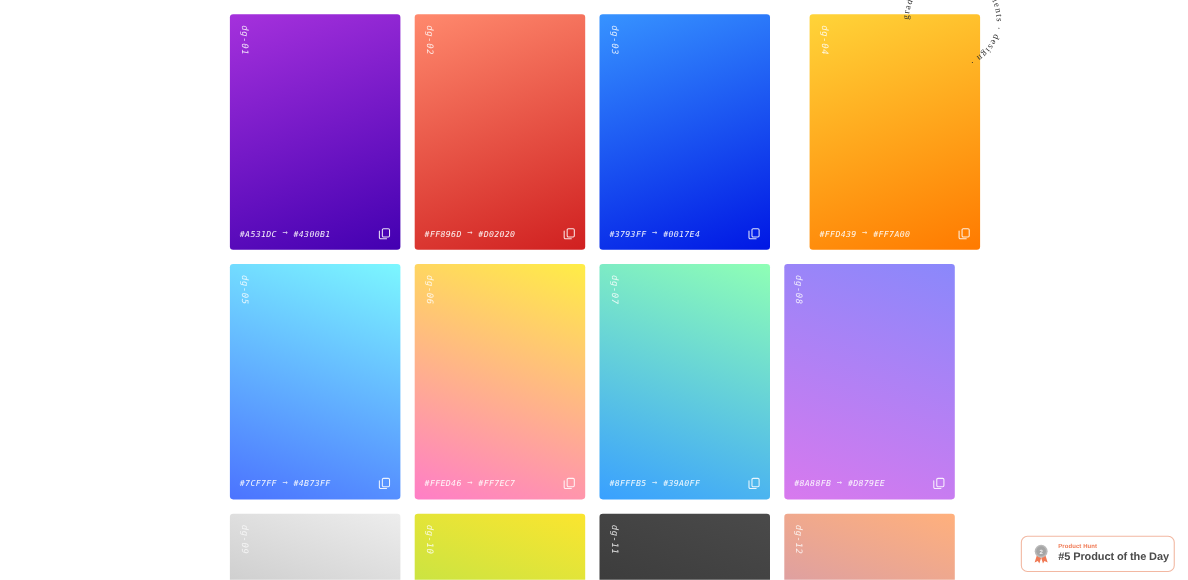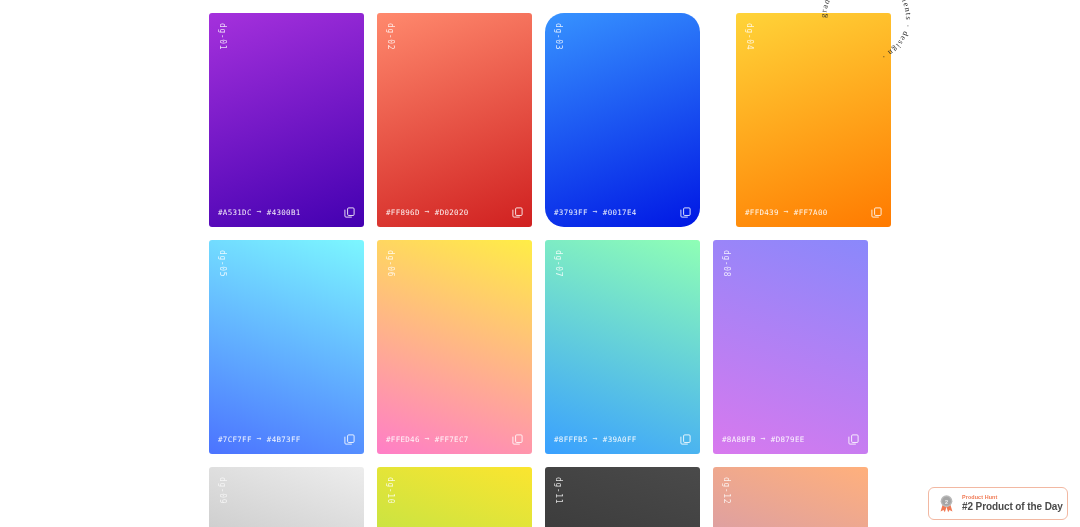--- a/index.html
+++ b/index.html
@@ -20,20 +20,21 @@
     grid-auto-rows: 214px;
     column-gap: 13px;
     row-gap: 13px;
   }
 
   .card {
     position: relative;
     width: 155px; height: 214px;
     border-radius: 3px;
     overflow: hidden;
+    font-style: italic;
   }
 
   .card-label {
     position: absolute;
     left: 9px; top: 10px;
     font-family: "DejaVu Sans Mono", monospace;
     font-size: 8px;
     letter-spacing: 0.6px;
     color: rgba(255,255,255,0.82);
     transform-origin: left top;
@@ -141,21 +142,21 @@
             <span>#D02020</span>
           </div>
           <span class="copy-icon" style="color: rgba(255, 255, 255, 0.95);">
             <svg viewBox="0 0 24 24" fill="none" xmlns="http://www.w3.org/2000/svg">
               <rect x="8.5" y="3.5" width="12" height="14" rx="2" stroke="currentColor" stroke-width="1.8"></rect>
               <path d="M15.5 20.5H5.5a2 2 0 0 1-2-2V7.5" stroke="currentColor" stroke-width="1.8" stroke-linecap="round"></path>
             </svg>
           </span>
         </div>
       </div>
-      <div class="card" style="background: linear-gradient(160deg, rgb(55, 147, 255) 0%, rgb(0, 23, 228) 100%); border-radius: 19px;">
+      <div class="card" style="background: linear-gradient(160deg, rgb(55, 147, 255) 0%, rgb(0, 23, 228) 100%);">
         <div class="card-label">dg-03</div>
         <div class="card-footer">
           <div class="hex-row">
             <span>#3793FF</span>
             <span class="arrow">→</span>
             <span>#0017E4</span>
           </div>
           <span class="copy-icon" style="color: rgba(255, 255, 255, 0.95);">
             <svg viewBox="0 0 24 24" fill="none" xmlns="http://www.w3.org/2000/svg">
               <rect x="8.5" y="3.5" width="12" height="14" rx="2" stroke="currentColor" stroke-width="1.8"></rect>
@@ -274,17 +275,17 @@
       <svg viewBox="0 0 24 24" xmlns="http://www.w3.org/2000/svg">
         <path d="M7 14 L4.5 22 L8.2 20.3 L9.9 23 L12 16.5 Z" fill="#f07a55"></path>
         <path d="M17 14 L19.5 22 L15.8 20.3 L14.1 23 L12 16.5 Z" fill="#f07a55"></path>
         <circle cx="12" cy="9" r="7.4" fill="#b9b9b9"></circle>
         <circle cx="12" cy="9" r="5.6" fill="#a5a5a5"></circle>
         <text x="12" y="12" font-family="Liberation Sans, sans-serif" font-size="7" font-weight="bold" fill="#efefef" text-anchor="middle">2</text>
       </svg>
     </span>
     <span class="ph-text">
       <span class="ph-kicker">Product Hunt</span>
-      <span class="ph-title">#2 Product of the Day</span>
+      <span class="ph-title">#5 Product of the Day</span>
     </span>
   </div>
 
 </div>
 
 </body></html>

